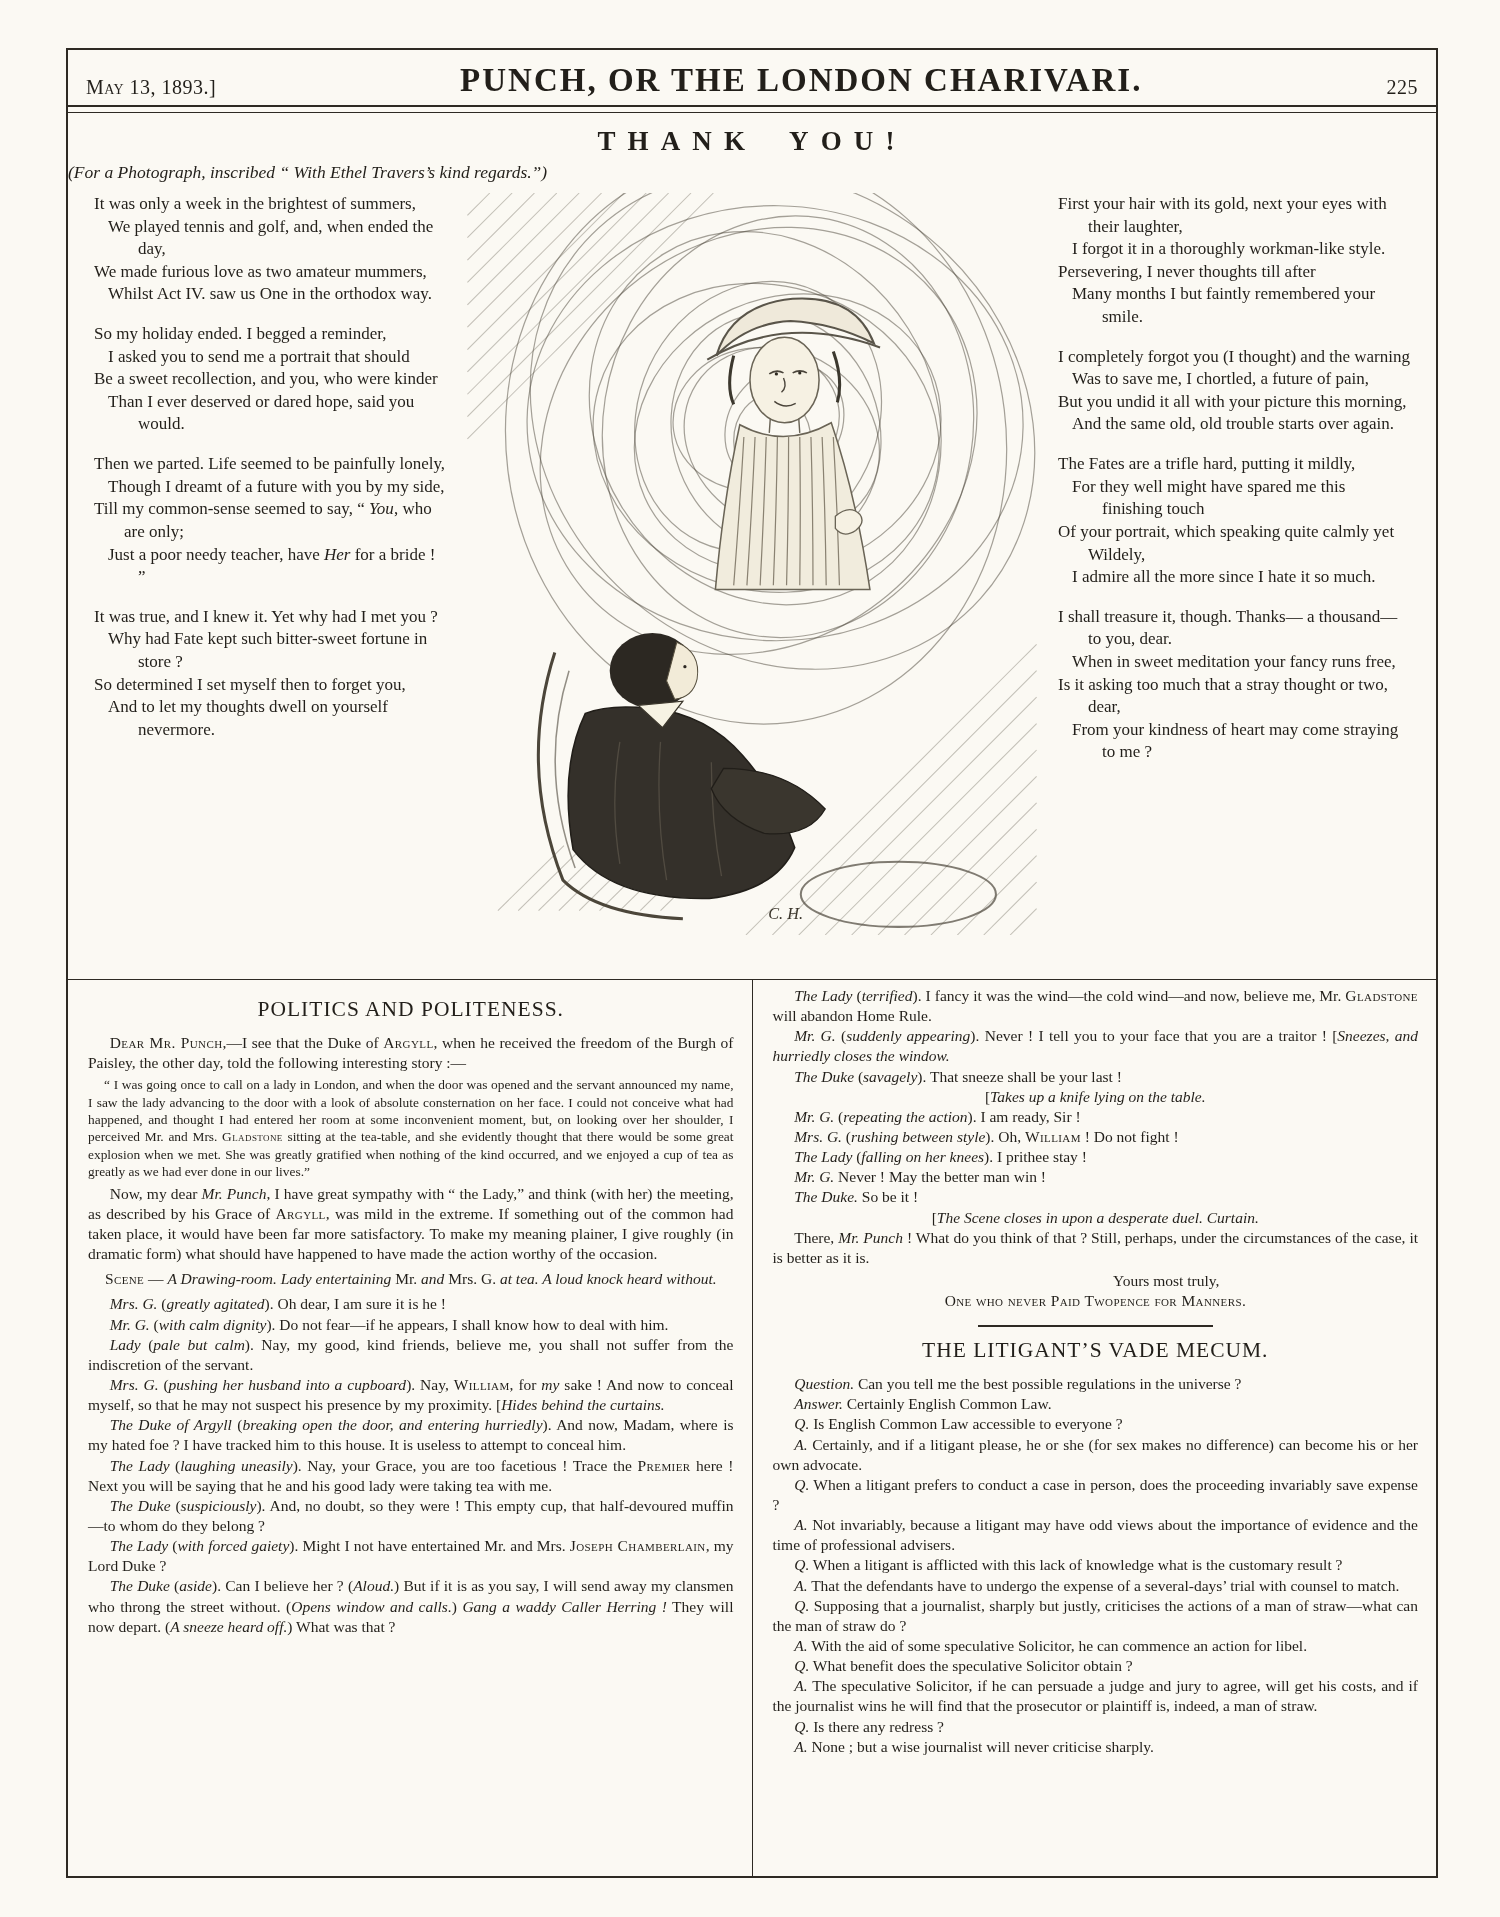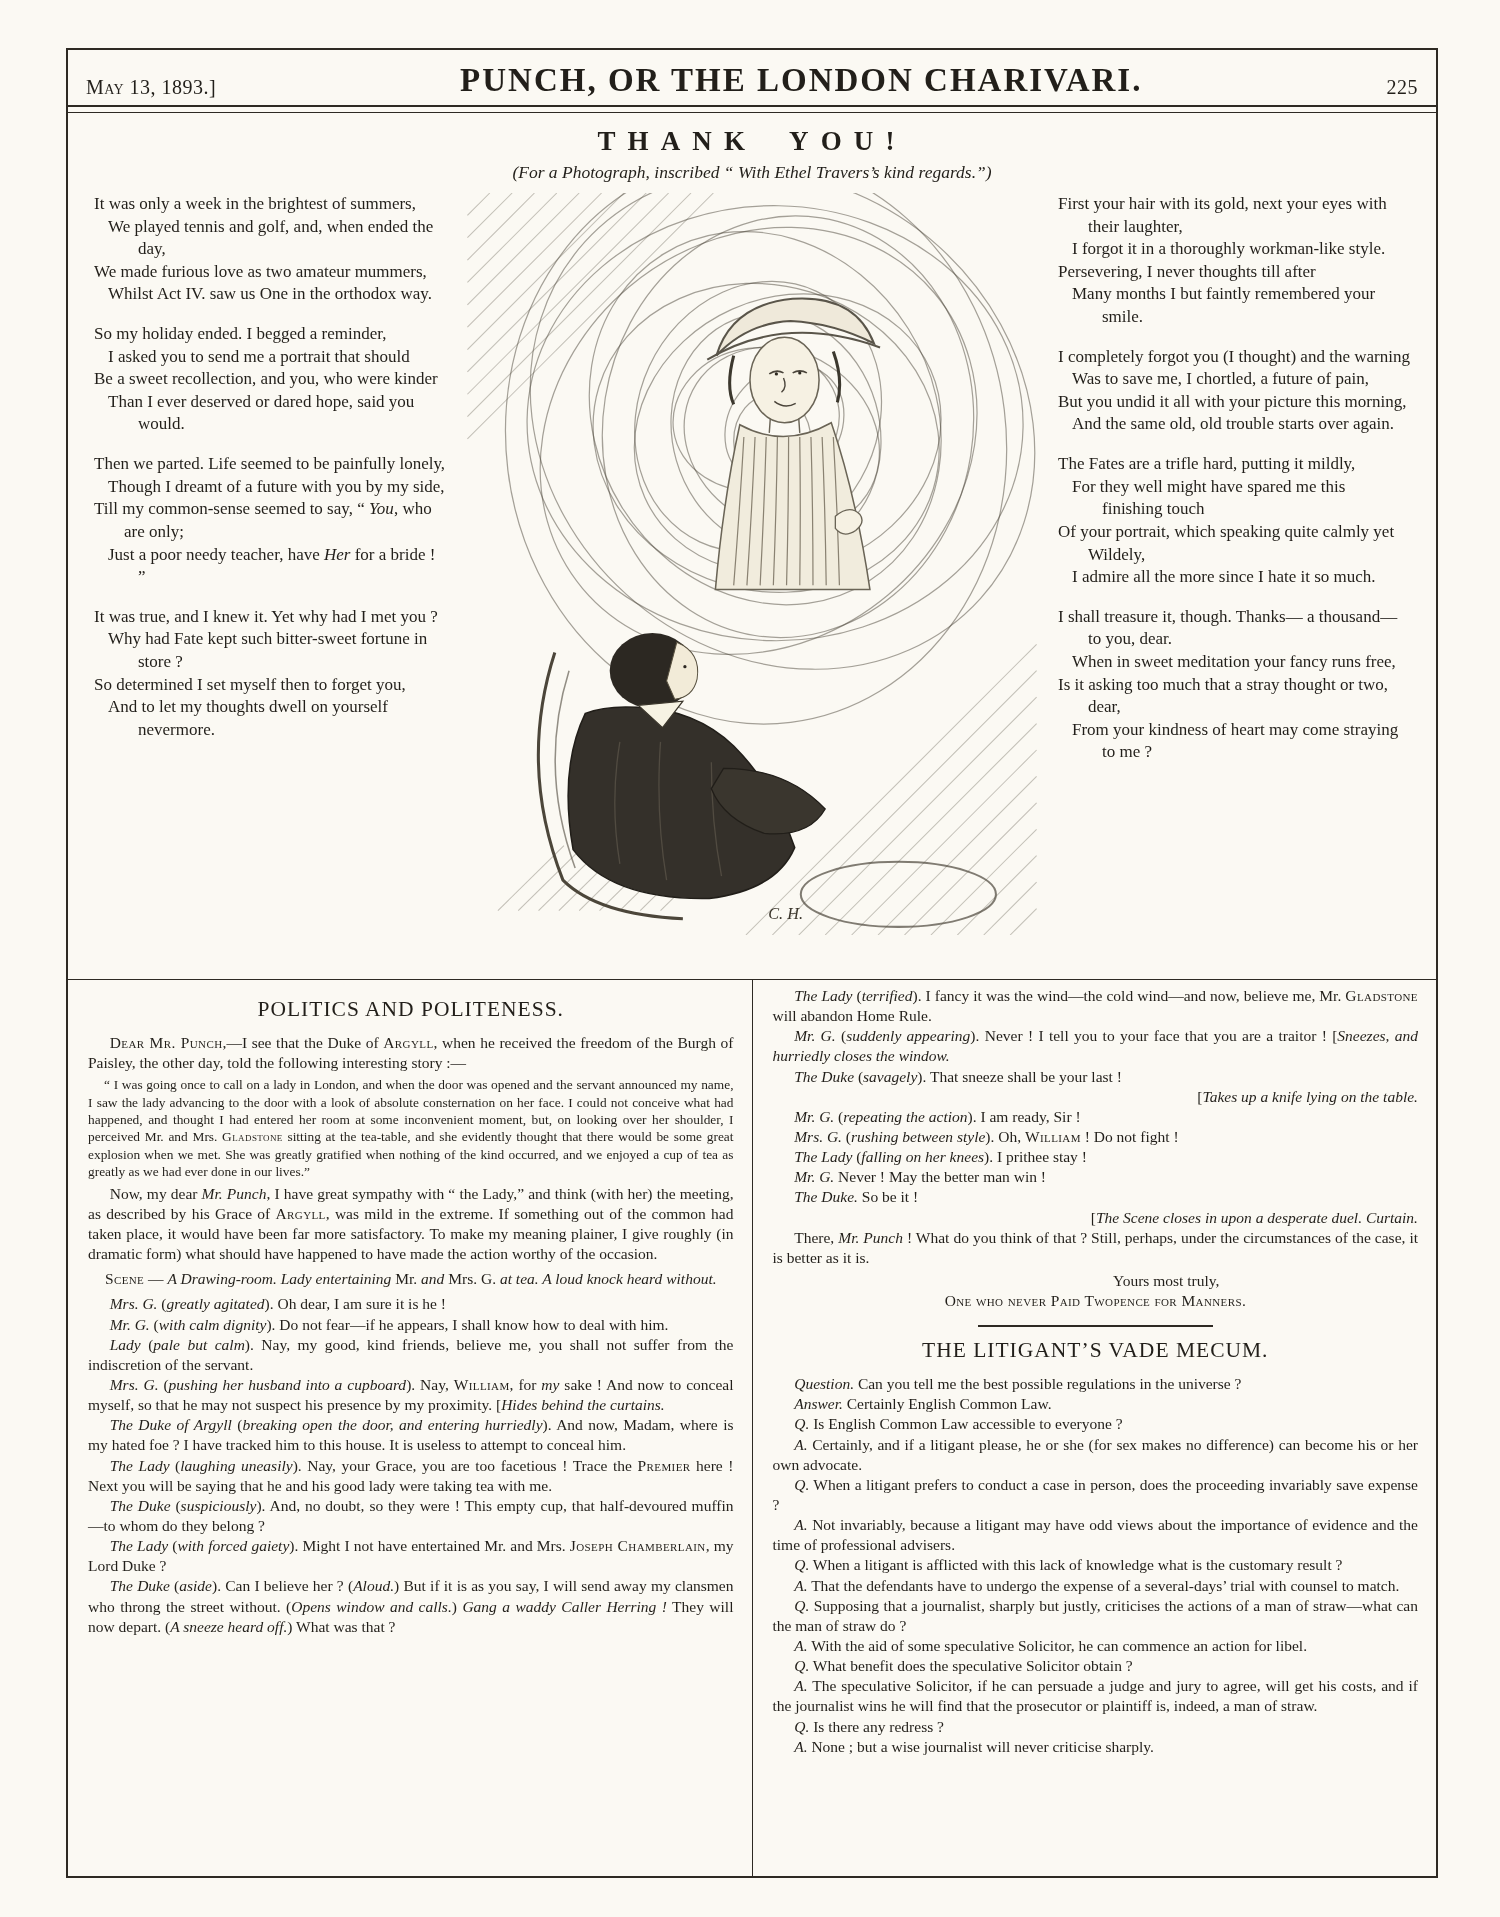--- a/index.html
+++ b/index.html
@@ -13,37 +13,37 @@
   .frame{
     position:absolute;left:66px;top:48px;width:1368px;height:1826px;
     border:2.5px solid #2e2a23;background:#fbf9f3;
     display:flex;flex-direction:column;overflow:hidden;
   }
   .header{display:flex;justify-content:space-between;align-items:flex-end;padding:12px 18px 4px 18px;}
   .issue-date,.page-num{font-size:20px;letter-spacing:.5px;}
   .journal-title{font-size:33px;font-weight:bold;letter-spacing:2px;}
   .double-rule{height:5px;border-top:2.2px solid #2e2a23;border-bottom:1.2px solid #2e2a23;margin-top:2px;}
   .poem-title{text-align:center;font-size:27px;font-weight:bold;letter-spacing:.45em;word-spacing:14px;margin-top:13px;}
-  .poem-subtitle{text-align:center;font-style:italic;font-size:17.5px;margin-top:5px;}
+  .poem-subtitle{text-align:left;font-style:italic;font-size:17.5px;margin-top:5px;}
   .poem-row{display:flex;padding:10px 26px 0 26px;height:786px;overflow:hidden;}
   .poem-col{width:352px;font-size:17px;line-height:1.33;}
   .stanza{margin-bottom:17px;}
   .vline{padding-left:30px;text-indent:-30px;}
   .vline:nth-child(even){margin-left:14px;}
   .art-wrap{flex:1;display:flex;align-items:flex-start;justify-content:center;padding:0 8px;}
   svg.art{width:100%;height:742px;}
   .bottom{flex:1;display:flex;border-top:1.8px solid #2e2a23;overflow:hidden;}
   .bcol{width:50%;padding:6px 18px 10px 20px;font-size:15.5px;line-height:1.3;text-align:justify;}
   .bcol.rightc{border-left:1.5px solid #2e2a23;}
   .sec-title{text-align:center;font-size:21.5px;font-weight:normal;letter-spacing:1px;margin:10px 0 9px;}
   p{margin:0;}
   p.ind,p.dlg{text-indent:1.4em;}
   p.fine{font-size:13.4px;line-height:1.3;margin:3px 0;text-indent:1.2em;}
   p.scene{text-align:center;text-indent:0;margin:5px 16px;}
-  p.stage{text-align:right;text-indent:0;}
+  p.stage{text-align:center;text-indent:0;}
   p.sig-line{text-align:center;text-indent:0;padding-left:22%;margin-top:3px;}
   p.sig-name{text-align:center;text-indent:0;}
   .sc{font-variant:small-caps;letter-spacing:.4px;}
   .short-rule{width:235px;border-top:2.2px solid #2e2a23;margin:14px auto 4px;}
 </style>
 </head>
 <body>
 
 <div class="sheet">
   <div class="frame">

